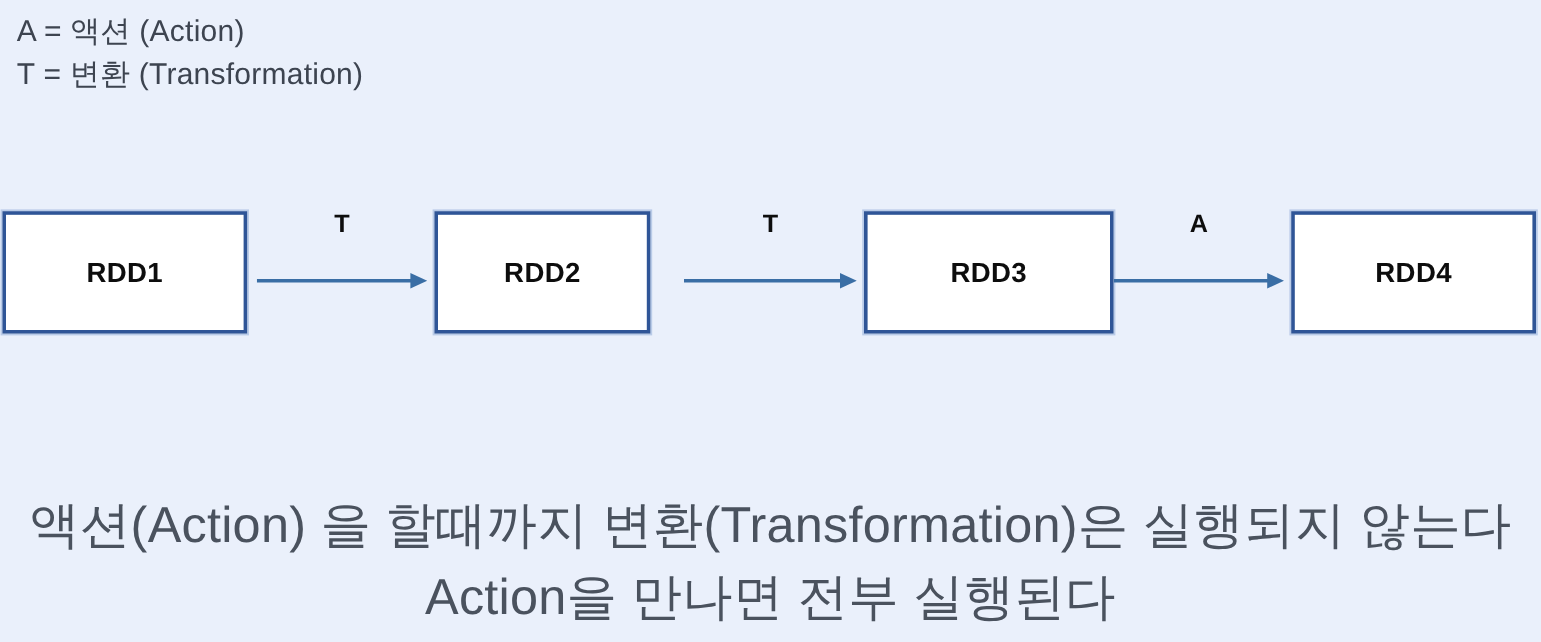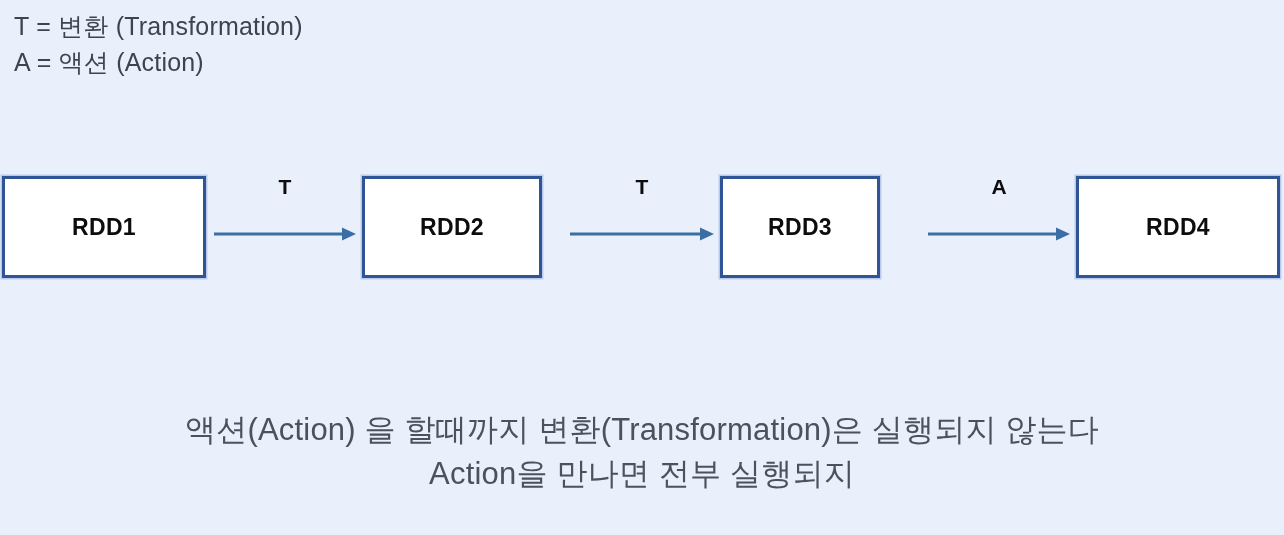--- a/index.html
+++ b/index.html
@@ -60,21 +60,21 @@
   }
   .rdd-label {
     font-size: 23px;
     font-weight: bold;
     color: #0d0d0d;
     letter-spacing: 0.3px;
   }
 
   .box-1 { left: 2px;    width: 204px; }
   .box-2 { left: 362px;  width: 180px; }
-  .box-3 { left: 720px;  width: 160px; }
+  .box-3 { left: 720px;  width: 208px; }
   .box-4 { left: 1076px; width: 204px; justify-content: center; }
 
   
   .arrow-group {
     position: absolute;
     top: 0;
     height: 102px;
   }
   .arrow-1 { left: 214px; width: 142px; }
   .arrow-2 { left: 570px; width: 144px; }
@@ -101,35 +101,35 @@
 
   
   .caption {
     position: absolute;
     left: 0;
     top: 408px;
     width: 1284px;
     text-align: center;
   }
   .caption-line {
-    font-size: 31px;
+    font-size: 42px;
     line-height: 1.42;
     color: #4a525e;
     letter-spacing: 0.2px;
     white-space: nowrap;
   }
 </style>
 </head>
 <body>
 
 <div id="canvas">
 
   <div class="legend">
+    <div class="legend-line">A = 액션 (Action)</div>
     <div class="legend-line">T = 변환 (Transformation)</div>
-    <div class="legend-line">A = 액션 (Action)</div>
   </div>
 
   <div class="flow">
 
     <div class="rdd-box box-1">
       <span class="rdd-label">RDD1</span>
     </div>
 
     <div class="arrow-group arrow-1">
       <div class="arrow-label">T</div>
@@ -164,16 +164,16 @@
     </div>
 
     <div class="rdd-box box-4">
       <span class="rdd-label">RDD4</span>
     </div>
 
   </div>
 
   <div class="caption">
     <div class="caption-line">액션(Action) 을 할때까지 변환(Transformation)은 실행되지 않는다</div>
-    <div class="caption-line">Action을 만나면 전부 실행되지</div>
+    <div class="caption-line">Action을 만나면 전부 실행된다</div>
   </div>
 
 </div>
 
 </body></html>

